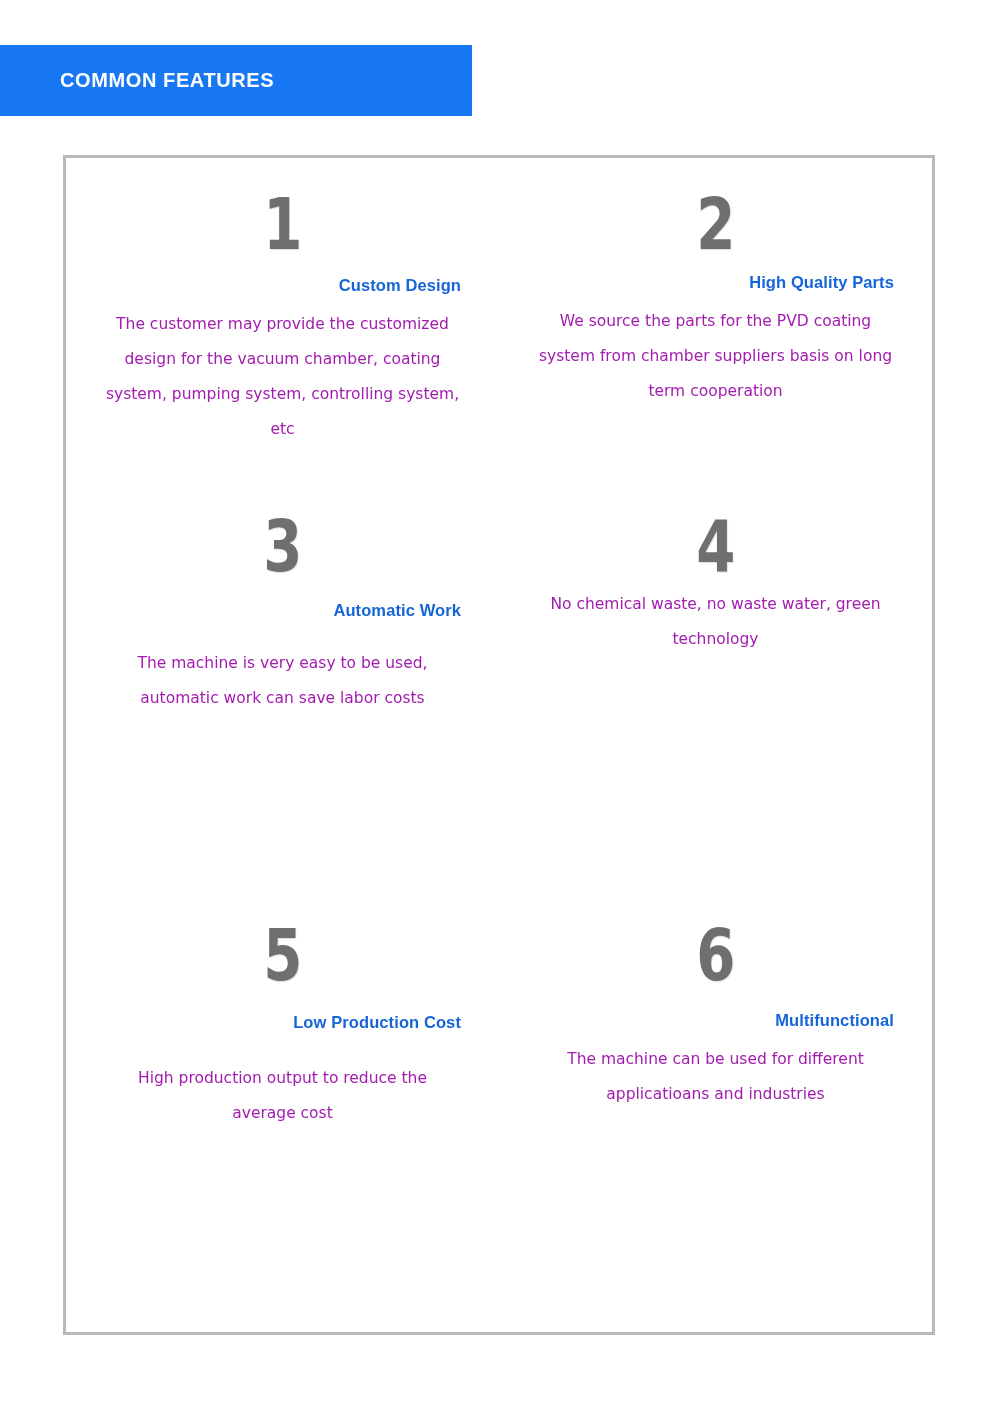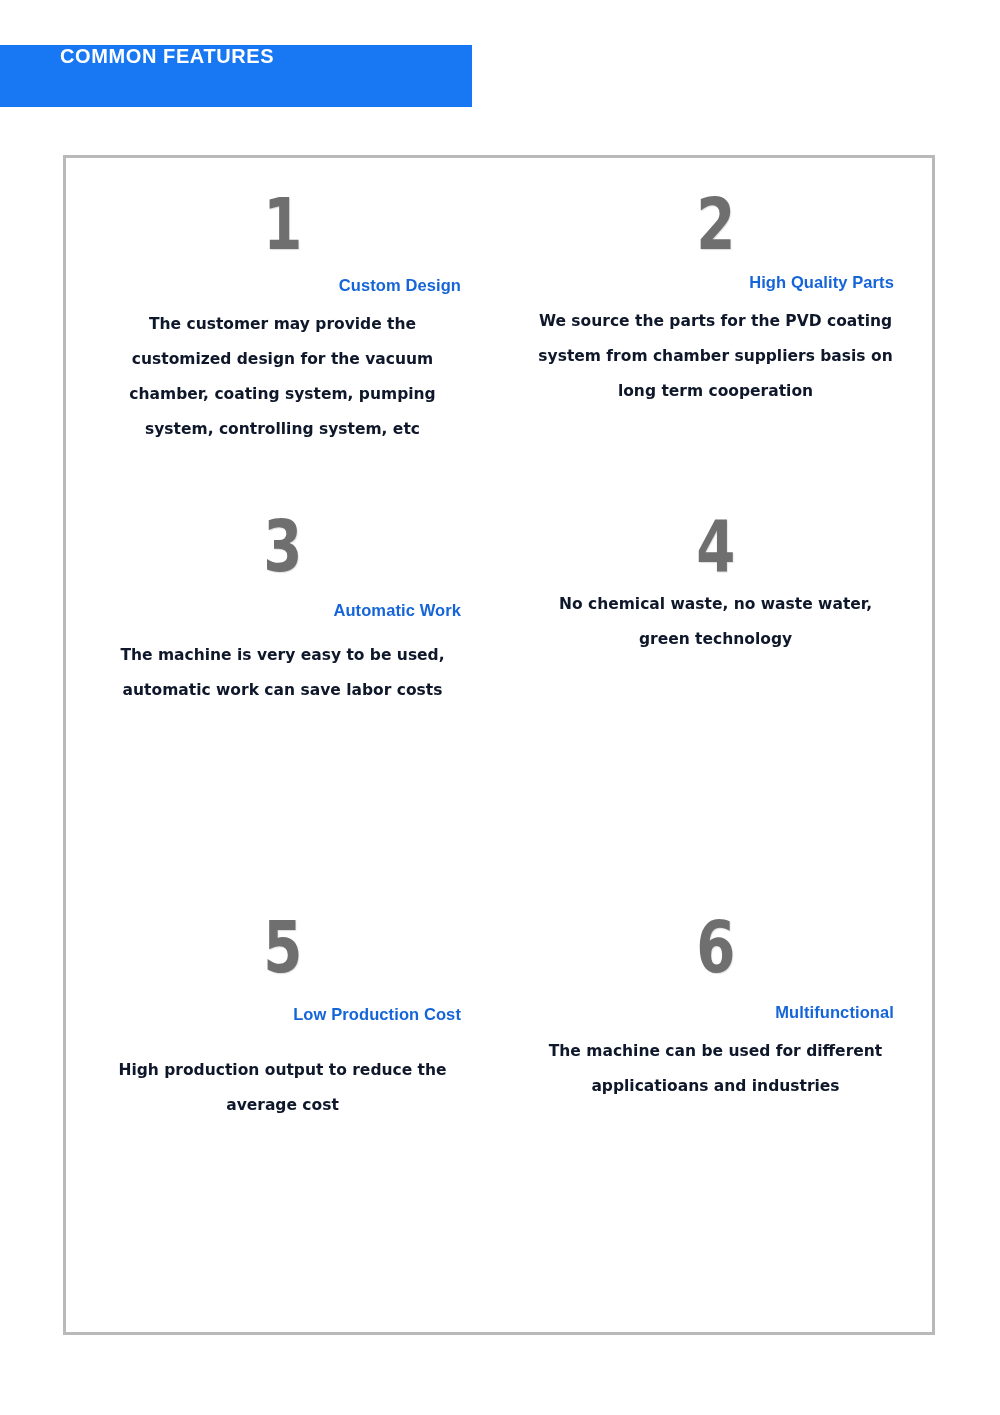--- a/index.html
+++ b/index.html
@@ -15,23 +15,24 @@
     position: relative;
     overflow: hidden;
   }
 
   
   .header-bar {
     position: absolute;
     left: 0;
     top: 45px;
     width: 472px;
-    height: 62px;
+    height: 71px;
     background: #1877f2;
     display: flex;
+    align-items: center;
   }
   .header-title {
     color: #ffffff;
     font-family: "Liberation Sans", sans-serif;
     font-size: 20px;
     font-weight: bold;
     letter-spacing: 0.6px;
     margin-left: 60px;
     white-space: nowrap;
   }
@@ -89,30 +90,30 @@
     font-weight: bold;
     color: #1565d8;
     margin-top: 18px;
     letter-spacing: 0.1px;
     text-align: right;
   }
 
   .feature-body {
     font-family: "DejaVu Sans", sans-serif;
     font-size: 15.5px;
-    color: #0f172a;
+    color: #a21caf;
     line-height: 35px;
     margin-top: 12px;
-    font-weight: 700;
+    font-weight: 400;
   }
 
   
   .cell-2 .feature-heading { margin-top: 15px; }
   .cell-3 .feature-heading { margin-top: 20px; }
-  .cell-3 .feature-body { margin-top: 18px; }
+  .cell-3 .feature-body { margin-top: 26px; }
   .cell-4 .feature-heading { margin-top: 19px; }
   .cell-4 .feature-body { margin-top: 6px; }
   .cell-5 .feature-heading { margin-top: 24px; }
   .cell-5 .feature-body { margin-top: 29px; }
   .cell-6 .feature-heading { margin-top: 22px; }
   .cell-6 .feature-body { }
 </style>
 </head>
 <body>
 

